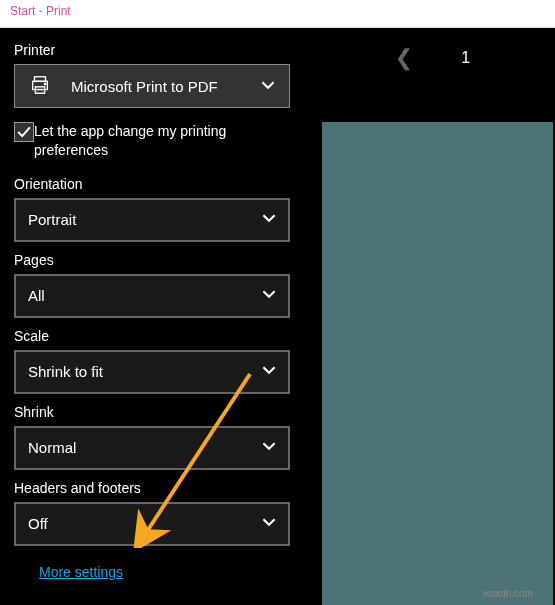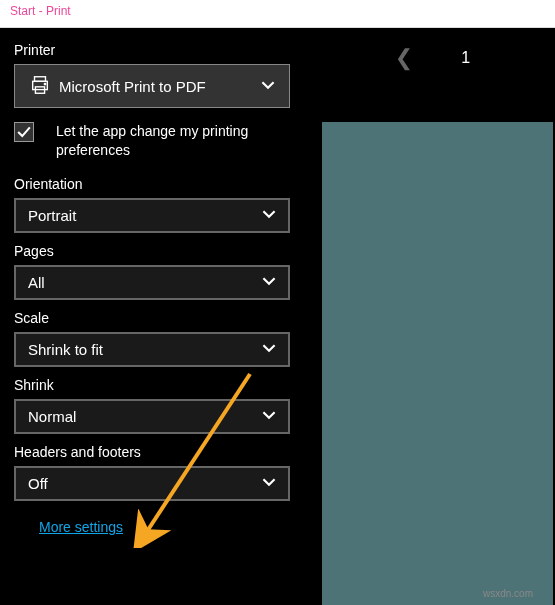--- a/index.html
+++ b/index.html
@@ -2,25 +2,25 @@
 <html><head>
   <meta charset="utf-8">
   <style>
     * { margin: 0; padding: 0; box-sizing: border-box; font-family: 'Segoe UI', Tahoma, sans-serif; }
     body { width: 555px; height: 605px; background: #fff; overflow: hidden; position: relative; }
     .titlebar { height: 28px; background: #fff; color: #ec4899; font-size: 12px; padding: 4px 10px; border-bottom: 1px solid #ddd; }
     .container { display: flex; height: 577px; }
     .panel { width: 310px; background: #000; color: #fff; padding: 14px 12px 14px 14px; display: flex; flex-direction: column; gap: 10px; }
     .right { flex: 1; background: #000; position: relative; }
     .field-label { font-size: 14px; color: #fff; }
-    .select { height: 35px; width: 276px; border: 2px solid #666; background: #1a1a1a; color: #fff; display: flex; align-items: center; justify-content: space-between; padding: 0 12px; font-size: 15px; }
+    .select { height: 44px; width: 276px; border: 2px solid #666; background: #1a1a1a; color: #fff; display: flex; align-items: center; justify-content: space-between; padding: 0 12px; font-size: 15px; }
     .select.big { height: 44px; background: #333; border: 1px solid #888; padding: 0 14px; width: 276px; }
-    .select-left { display: flex; align-items: center; gap: 8px; }
+    .select-left { display: flex; align-items: center; gap: 20px; }
     .chev svg { width: 14px; height: 14px; }
-    .checkbox-row { display: flex; align-items: flex-start; gap: 22px; margin-top: 4px; margin-bottom: 6px; }
+    .checkbox-row { display: flex; align-items: flex-start; gap: 0; margin-top: 4px; margin-bottom: 6px; }
     .checkbox { width: 20px; height: 20px; border: 1px solid #999; background: #333; flex-shrink: 0; display: flex; align-items: center; justify-content: center; }
     .checkbox svg { width: 14px; height: 14px; }
     .checkbox-row .lbl { font-size: 14px; line-height: 1.35; }
     .group { display: flex; flex-direction: column; gap: 6px; }
     .link { color: #0ea5e9; font-size: 14px; text-decoration: underline; margin-top: 8px; cursor: pointer; width: fit-content; margin-left: 25px; }
     .pg-header { height: 60px; display: flex; align-items: center; justify-content: center; gap: 48px; }
     .pg-num { color: #fff; font-size: 16px; }
     .arw { color: #666; font-size: 22px; user-select: none; }
     .preview { position: absolute; left: 12px; top: 94px; right: 2px; bottom: 0; background: #4e7377; }
     .watermark { position: absolute; right: 22px; bottom: 6px; color: #888; font-size: 10px; font-family: Arial, sans-serif; }

